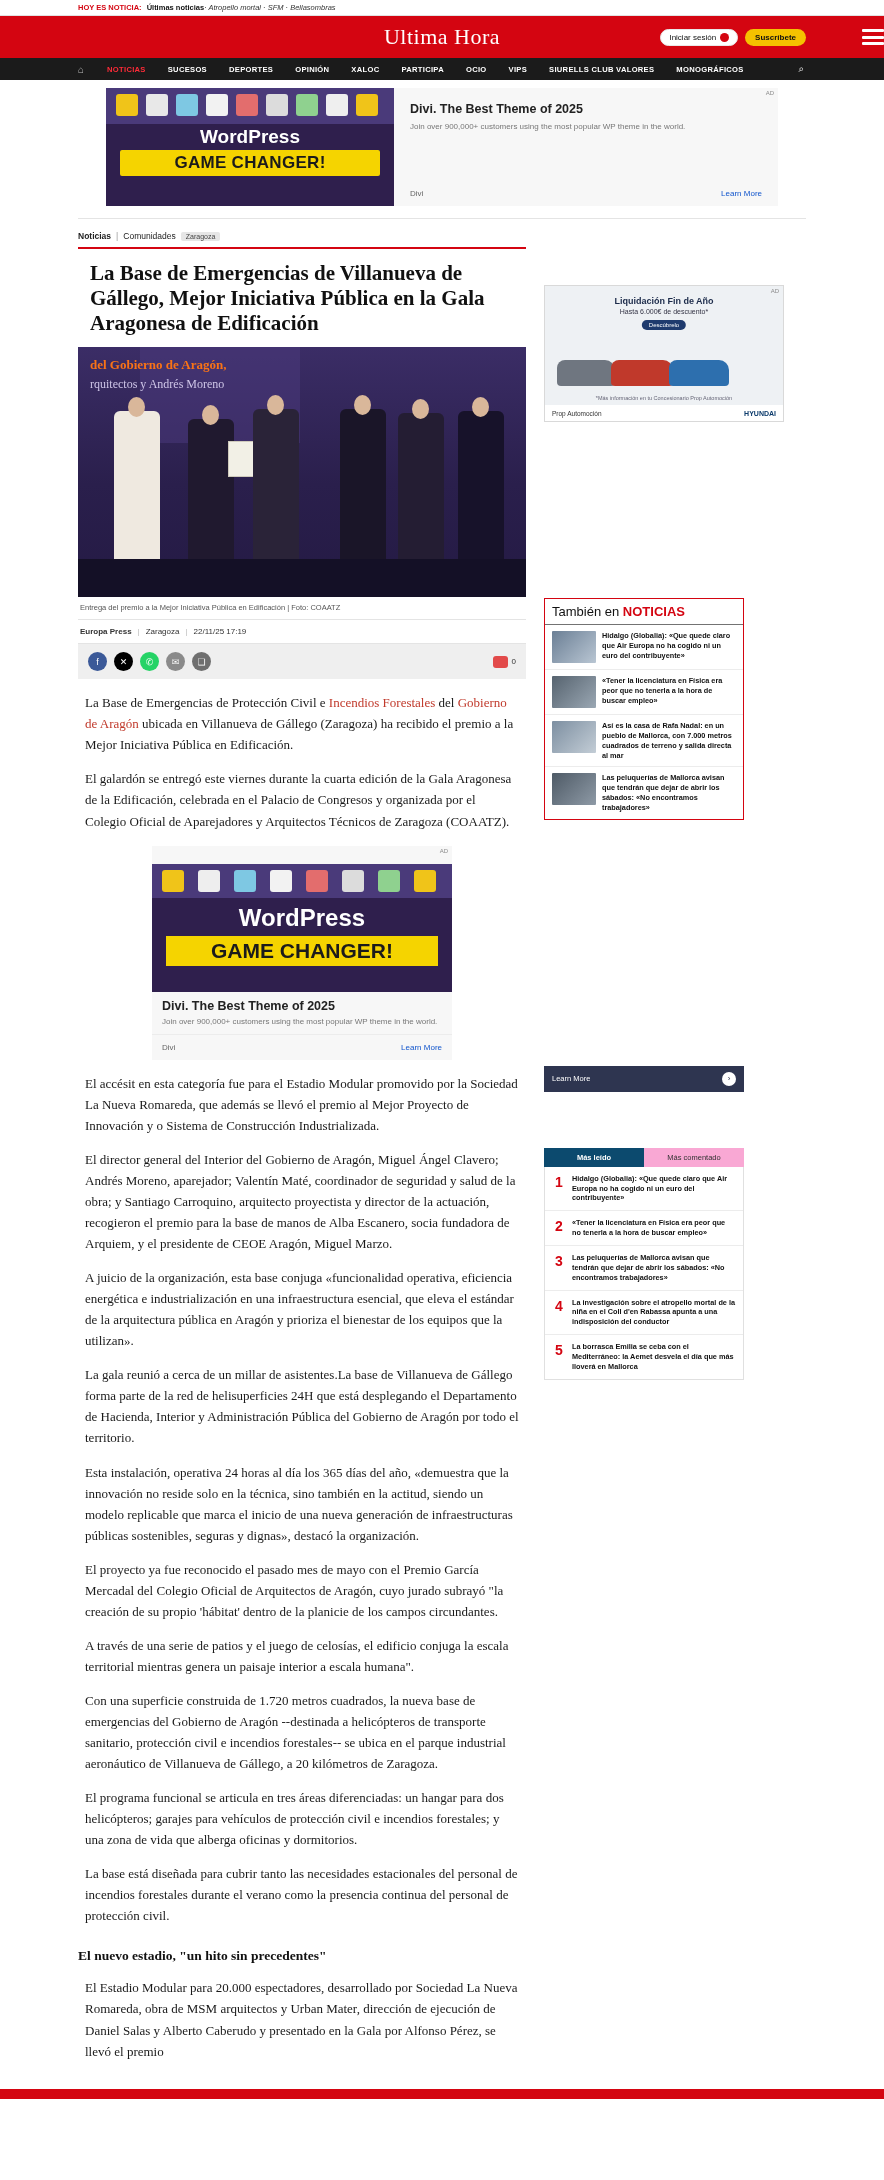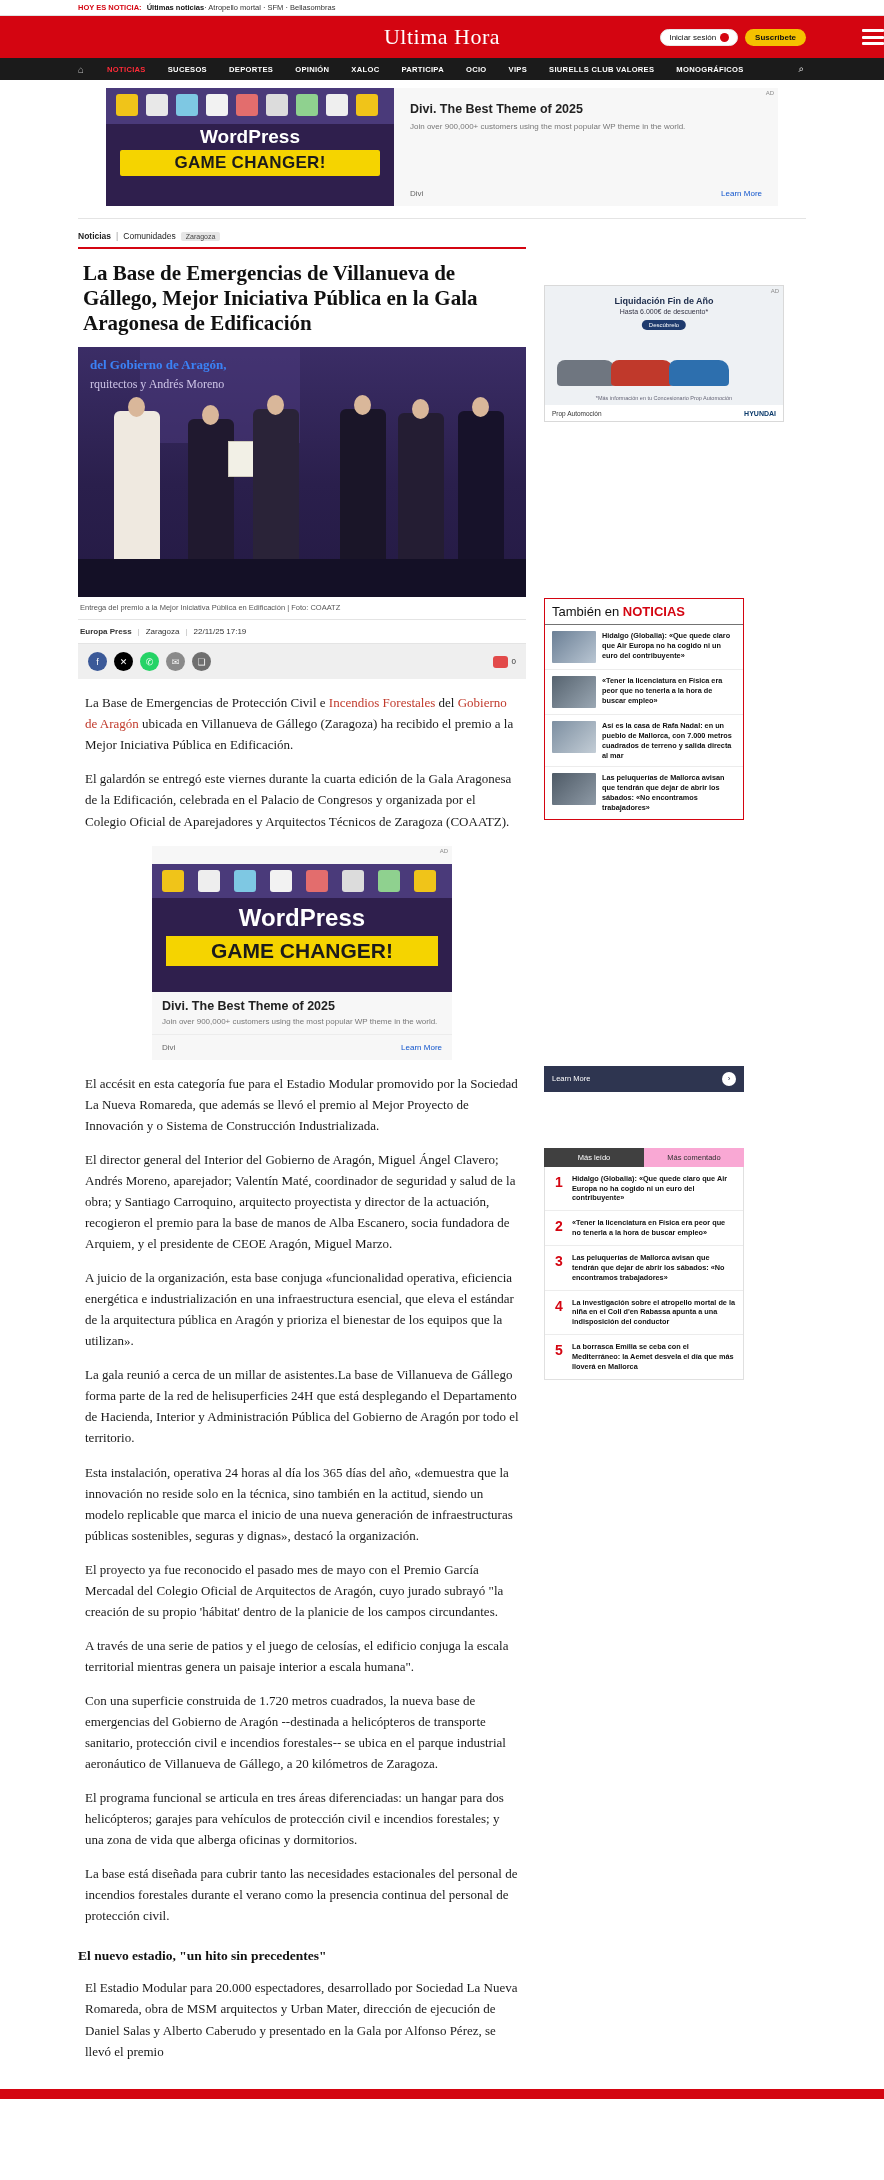--- a/index.html
+++ b/index.html
@@ -19,21 +19,21 @@
     border-bottom: 1px solid #e2e2e2;
     display: flex;
     align-items: center;
     font-size: 7.5px;
     padding-left: 78px;
     white-space: nowrap;
     overflow: hidden;
   }
   .breaking .hot { color:#d40511; font-weight: bold; margin-right:5px; }
   .breaking .lbl { font-weight: bold; color:#111; }
-  .breaking .txt { color:#333; }
+  .breaking .txt { color:#333;font-style:italic; }
 
   
   .masthead {
     height: 42px;
     background: #d40511;
     display: flex;
     align-items: center;
     position: relative;
     justify-content: flex-end;
   }
@@ -115,27 +115,27 @@
   .main { width: 448px; }
   .aside { width: 200px; }
 
   .breadcrumb { font-size:8.5px; color:#222; display:flex; align-items:center; gap:5px; border-bottom:2px solid #d40511; padding-bottom:6px;}
   .breadcrumb b { font-weight:bold;}
   .breadcrumb .sep { color:#999; }
   .breadcrumb .tag { background:#e6e6e6; color:#444; font-size:7px; padding:1px 5px; border-radius:2px;}
 
   h1.headline {
     font-family: "Liberation Serif", serif;
-    font-size: 21px; line-height:1.18; margin: 12px 0 12px 5px; color:#111; font-weight:bold;
+    font-size: 21px; line-height:1.18; margin: 12px 0 12px 12px; color:#111; font-weight:bold;
   }
 
   .hero { width: 448px; height: 250px; position:relative; overflow:hidden; background:#2b2150;}
   .hero .bg1 { position:absolute; inset:0; background: linear-gradient(180deg,#3b2d66 0%, #2a1f4c 55%, #241a44 100%); }
   .hero .stage { position:absolute; left:0; right:0; bottom:0; height:38px; background:#141026;}
-  .hero .txt1 { position:absolute; top:10px; left:12px; color:#3b82f6; font-size:13px; font-weight:bold; font-family:"Liberation Serif", serif;}
+  .hero .txt1 { position:absolute; top:10px; left:12px; color:#f97316; font-size:13px; font-weight:bold; font-family:"Liberation Serif", serif;}
   .hero .txt2 { position:absolute; top:30px; left:12px; color:#cfc6e8; font-size:12px; font-family:"Liberation Serif", serif;}
   .hero .person { position:absolute; bottom:38px; width:46px; background:#1d1730; border-radius:6px 6px 0 0;}
   .hero .head { position:absolute; width:17px;height:20px;border-radius:50%; background:#d9b79a;}
   .hero .doc { position:absolute; width:52px; height:36px; background:#f2f0e6; border:1px solid #cfcabc; }
   .hero .panel { position:absolute; top:0; left:62px; width:160px; height:96px; background:#4b3a7d; opacity:.5;}
 
   .caption { font-size:7.5px; color:#555; padding:6px 2px 7px 2px; border-bottom:1px solid #e4e4e4;}
   .byline { font-size:8px; color:#333; padding:7px 2px; display:flex; gap:6px; align-items:center; border-bottom:1px solid #e4e4e4;}
   .byline b { font-weight:bold; }
   .byline .sep { color:#bbb; }
@@ -189,21 +189,21 @@
   .thumb.b{background:linear-gradient(135deg,#56636f,#9aa7b3);}
   .thumb.c{background:linear-gradient(135deg,#7d8fa1,#c3cdd6);}
   .thumb.d{background:linear-gradient(135deg,#4e5a66,#8e9aa6);}
   .also-tx { font-size:7.3px; line-height:1.35; color:#111; font-weight:bold; }
 
   .sb-ad2 { width:200px; height:26px; background:#2e3550; margin-top:246px; display:flex; align-items:center; justify-content:space-between; padding:0 8px; color:#fff; font-size:7.5px;}
   .sb-ad2 .chev { width:14px;height:14px;background:#fff;color:#2e3550;border-radius:50%;display:flex;align-items:center;justify-content:center;font-size:8px;}
 
   .tabs { width:200px; display:flex; margin-top:56px; }
   .tab { flex:1; text-align:center; font-size:7.5px; padding:5px 0; cursor:pointer;}
-  .tab.active { background:#404040; color:#fff; font-weight:normal;}
+  .tab.active { background:#0c4a6e; color:#fff; font-weight:bold;}
   .tab.idle { background:#f9a8d4; color:#333;}
   .ranked { border:1px solid #e0e0e0; border-top:none; width:200px;}
   .rk { display:flex; gap:7px; padding:7px 8px; border-bottom:1px solid #ececec; align-items:flex-start;}
   .rk:last-child{border-bottom:none;}
   .rk .num { color:#d40511; font-size:14px; font-weight:bold; width:12px; text-align:center; flex:0 0 12px;}
   .rk .tx { font-size:7.3px; line-height:1.35; color:#111; font-weight:bold;}
 
   .footer-bar { height: 10px; background:#d40511; margin-top: 14px; }
 </style>
 </head>

